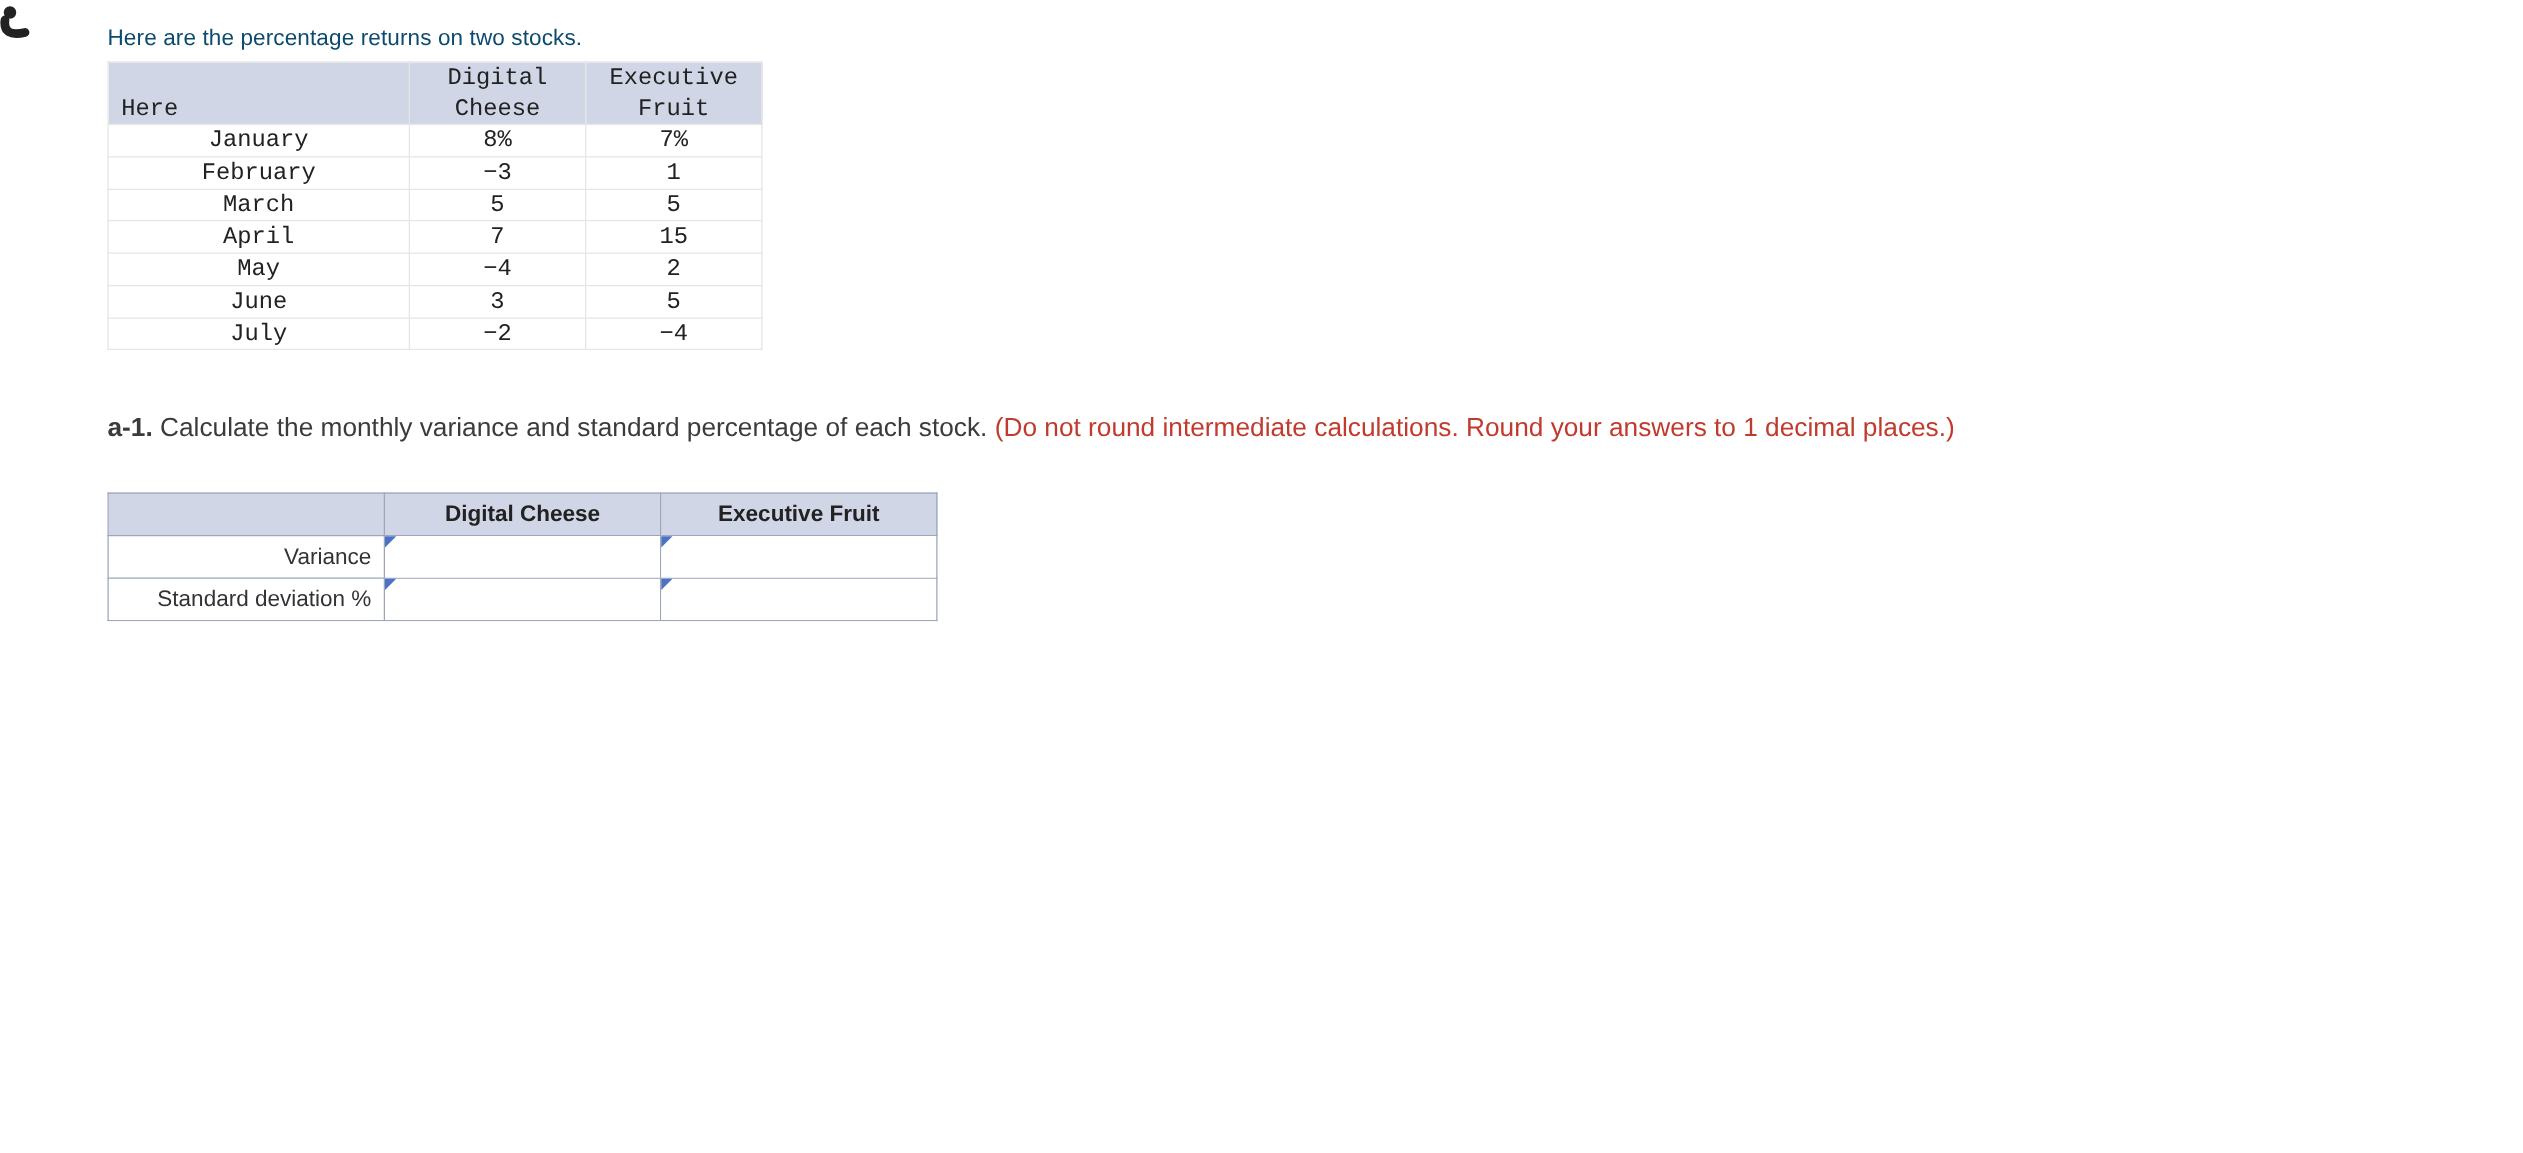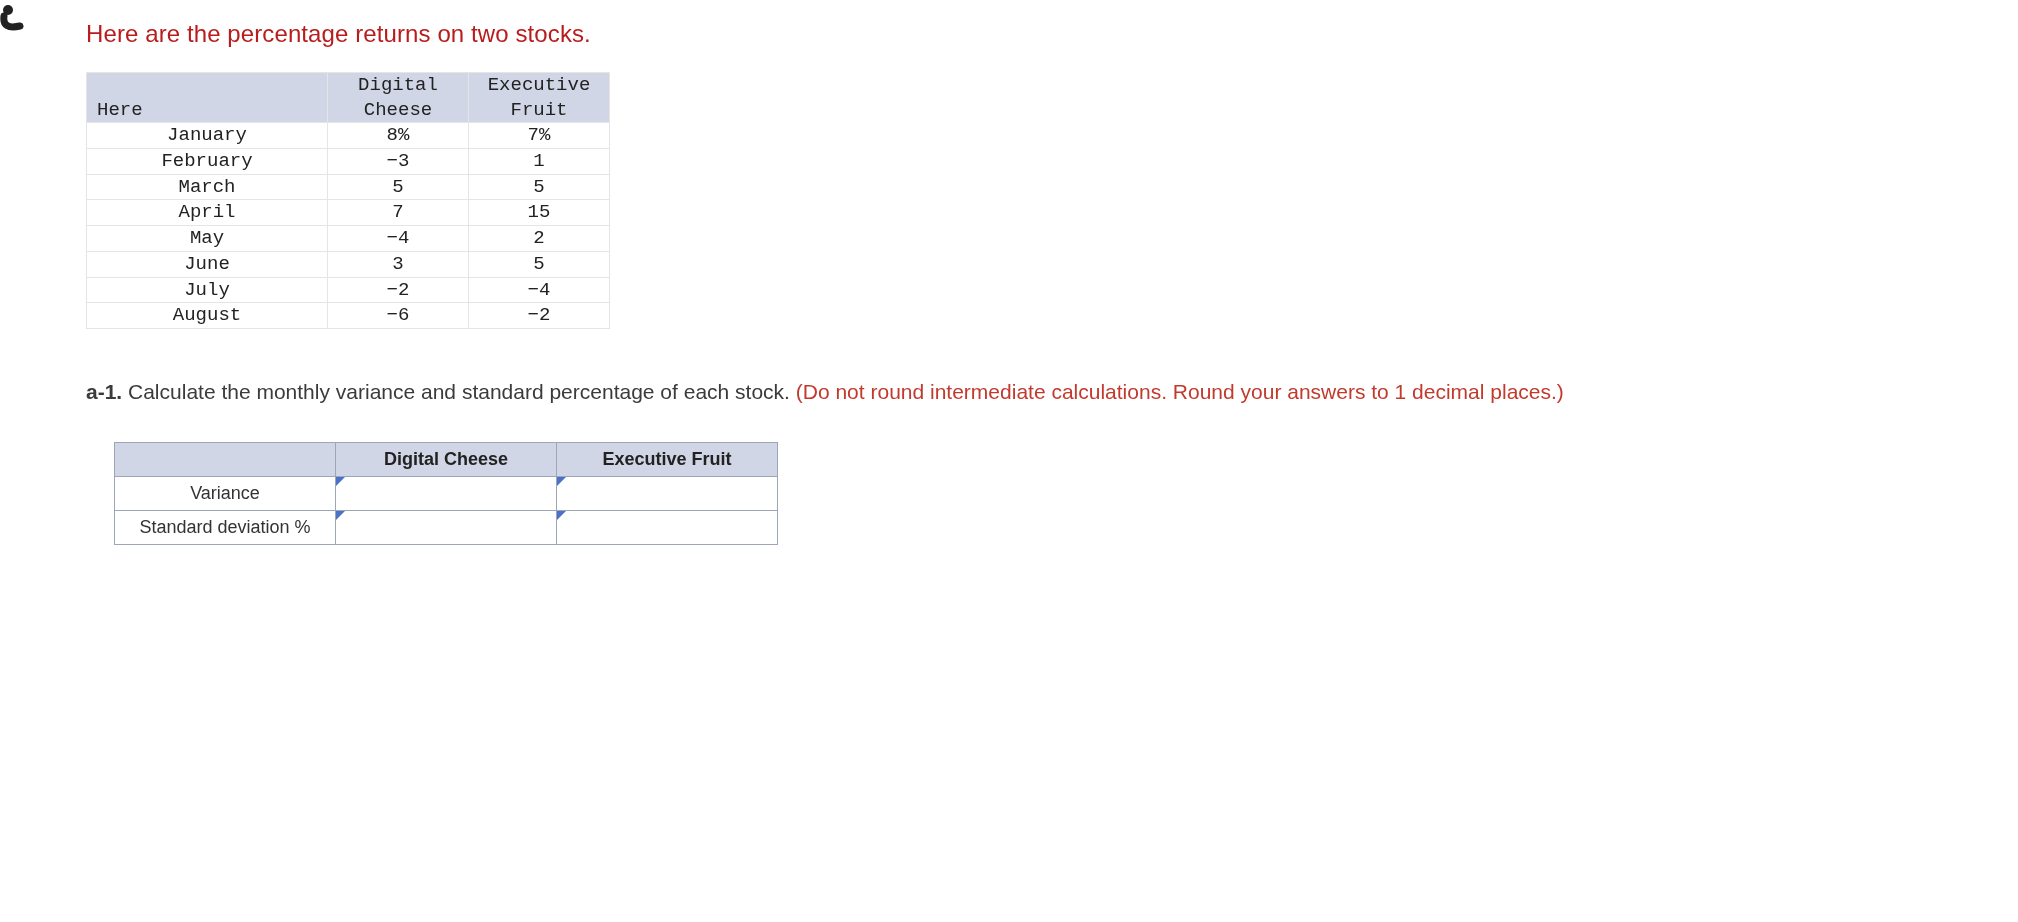--- a/index.html
+++ b/index.html
@@ -9,23 +9,23 @@
     font-family: Arial, Helvetica, sans-serif;
     color: #333;
     width: 2018px;
     box-sizing: border-box;
   }
   .content {
     margin-left: 86px;
     padding-right: 40px;
   }
   .intro {
-    font-size: 24px;
-    color: #b91c1c;
-    margin-bottom: 24px;
+    font-size: 18px;
+    color: #0c4a6e;
+    margin-bottom: 8px;
     letter-spacing: 0.1px;
   }
   .data-table {
     border-collapse: collapse;
     background: #ffffff;
   }
   .data-table th, .data-table td {
     border: 1px solid #e5e5e5;
     padding: 0 10px;
     font-family: "Courier New", Courier, monospace;
@@ -50,41 +50,40 @@
   }
   .question .prefix { font-weight: bold; }
   .question .emph {
     color: #c23a2d;
     font-weight: normal;
   }
 
   .answer-table {
     margin-top: 36px;
     border-collapse: collapse;
-    margin-left: 28px;
   }
   .answer-table th, .answer-table td {
     border: 1px solid #9ca6b8;
     font-size: 18px;
     padding: 6px 10px;
     background: #ffffff;
   }
   .answer-table th.blank {
     background: #d0d6e6;
     width: 200px;
   }
   .answer-table th.col {
     background: #d0d6e6;
     width: 200px;
     text-align: center;
     font-weight: bold;
     color: #222;
   }
   .answer-table td.rowlbl {
-    text-align: center;
+    text-align: right;
     font-weight: normal;
   }
   .answer-table td.input-cell {
     position: relative;
     width: 200px;
     height: 28px;
     padding: 0;
   }
   .answer-table td.input-cell::before {
     content: "";
@@ -168,25 +167,20 @@
         <tr>
           <td class="dt-month">June</td>
           <td class="dt-val">3</td>
           <td class="dt-val">5</td>
         </tr>
         <tr>
           <td class="dt-month">July</td>
           <td class="dt-val">−2</td>
           <td class="dt-val">−4</td>
         </tr>
-        <tr>
-          <td class="dt-month">August</td>
-          <td class="dt-val">−6</td>
-          <td class="dt-val">−2</td>
-        </tr>
       </tbody>
   </table>
 
   <div class="question">
     <span class="prefix">a-1.</span><span> Calculate the monthly variance and standard percentage of each stock. </span><span class="emph">(Do not round intermediate calculations. Round your answers to 1 decimal places.)</span>
   </div>
 
   <table class="answer-table">
     <thead>
       <tr>

